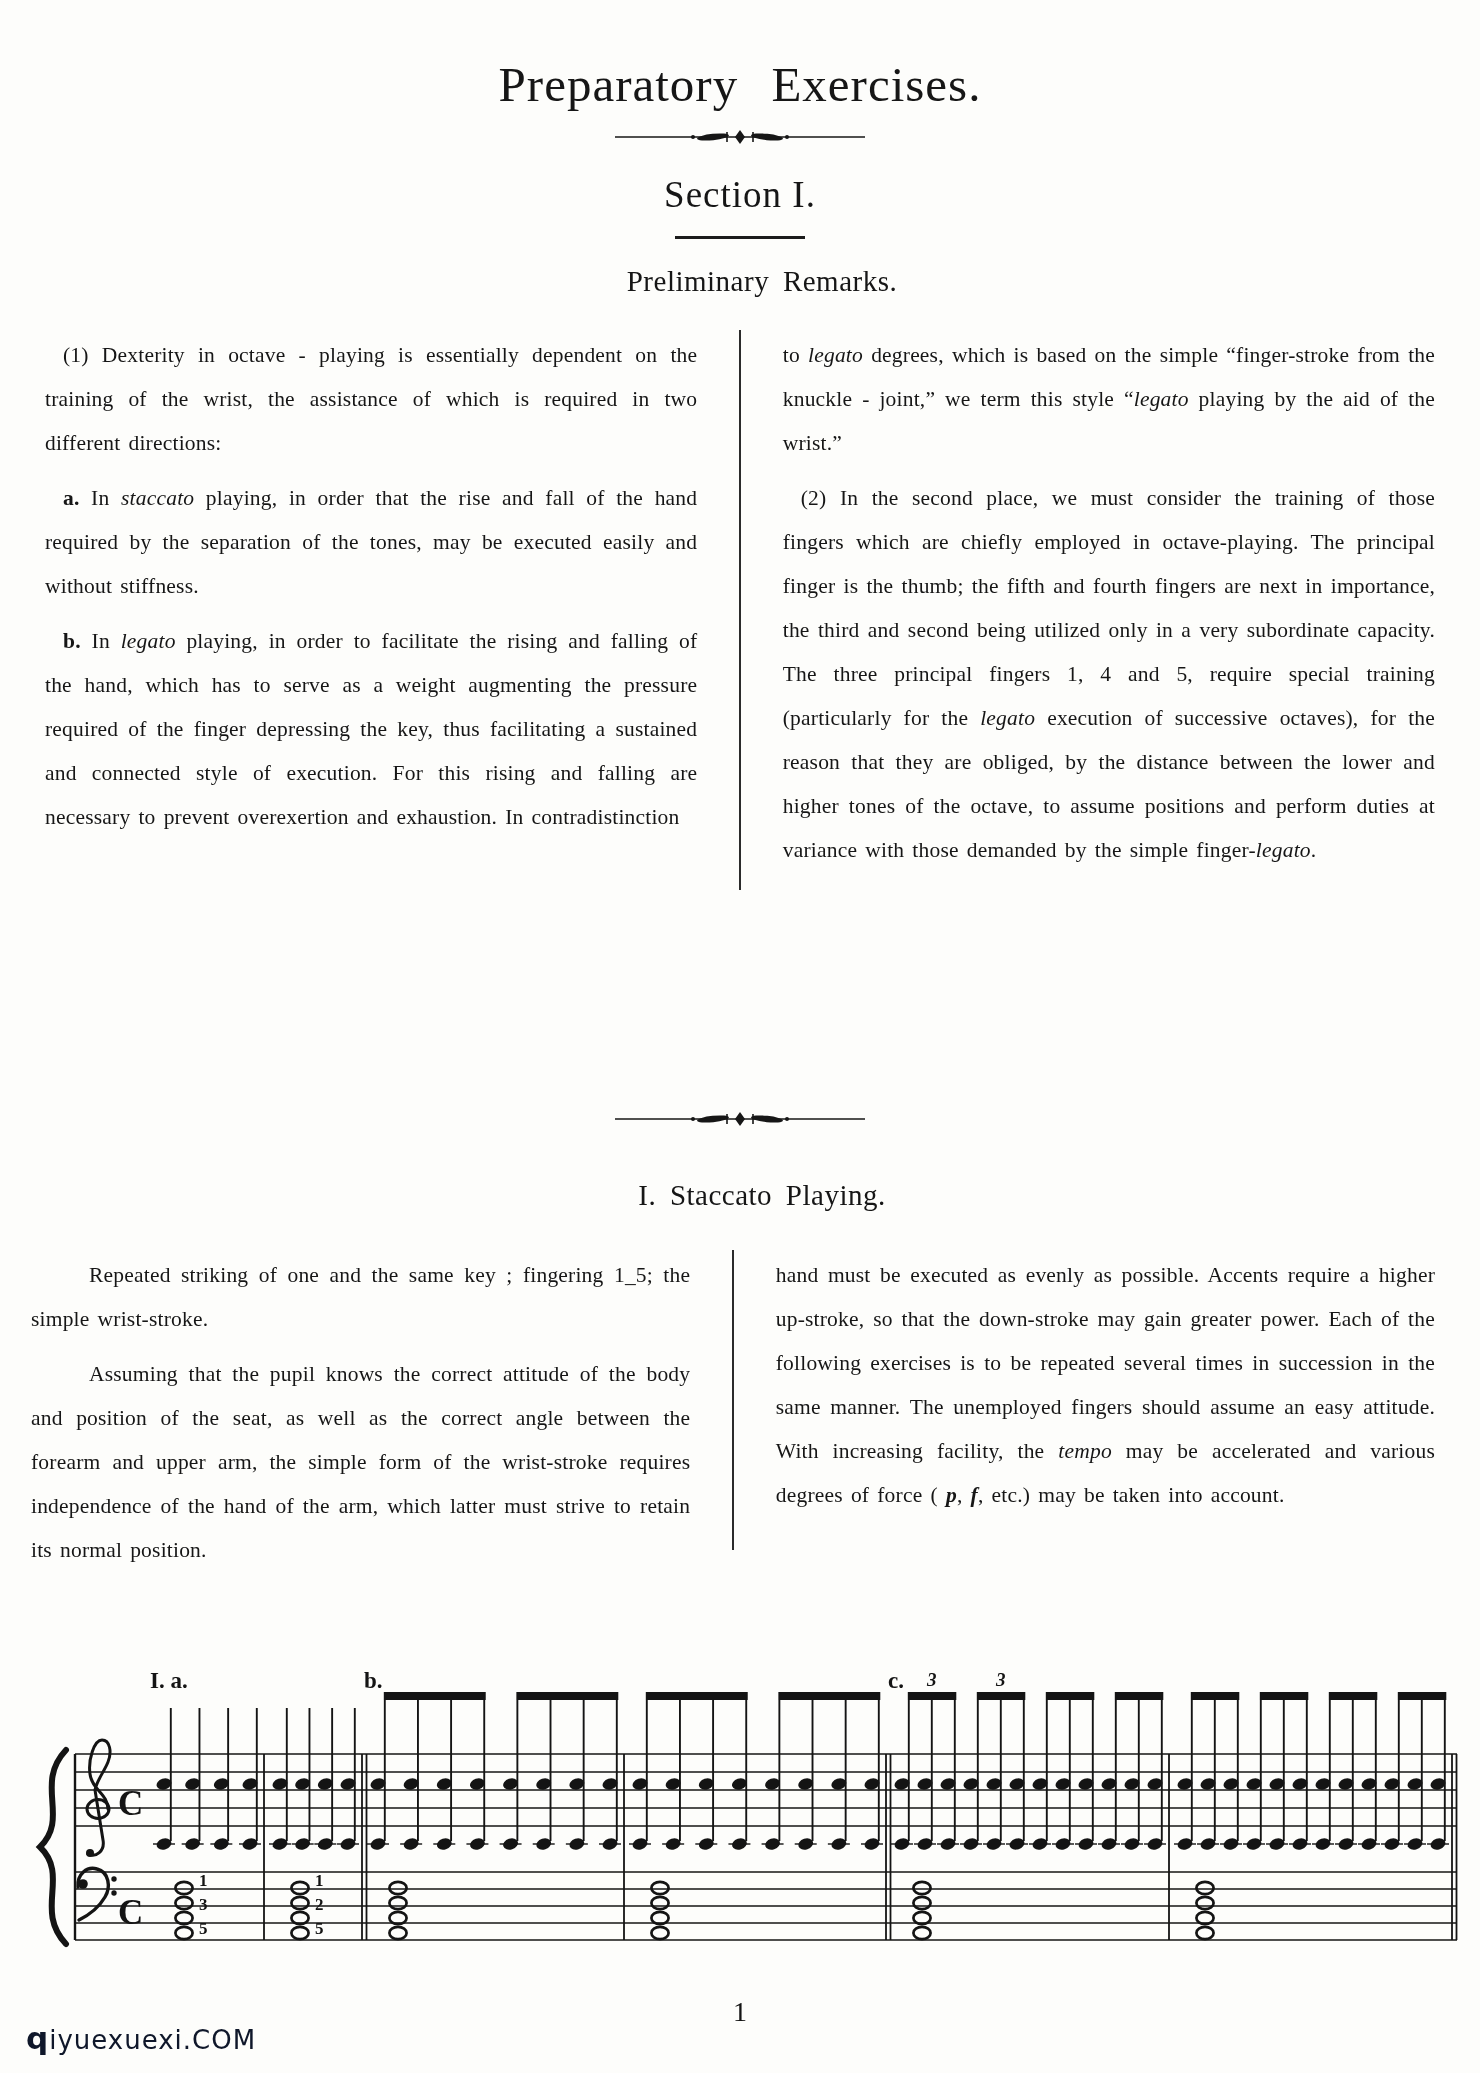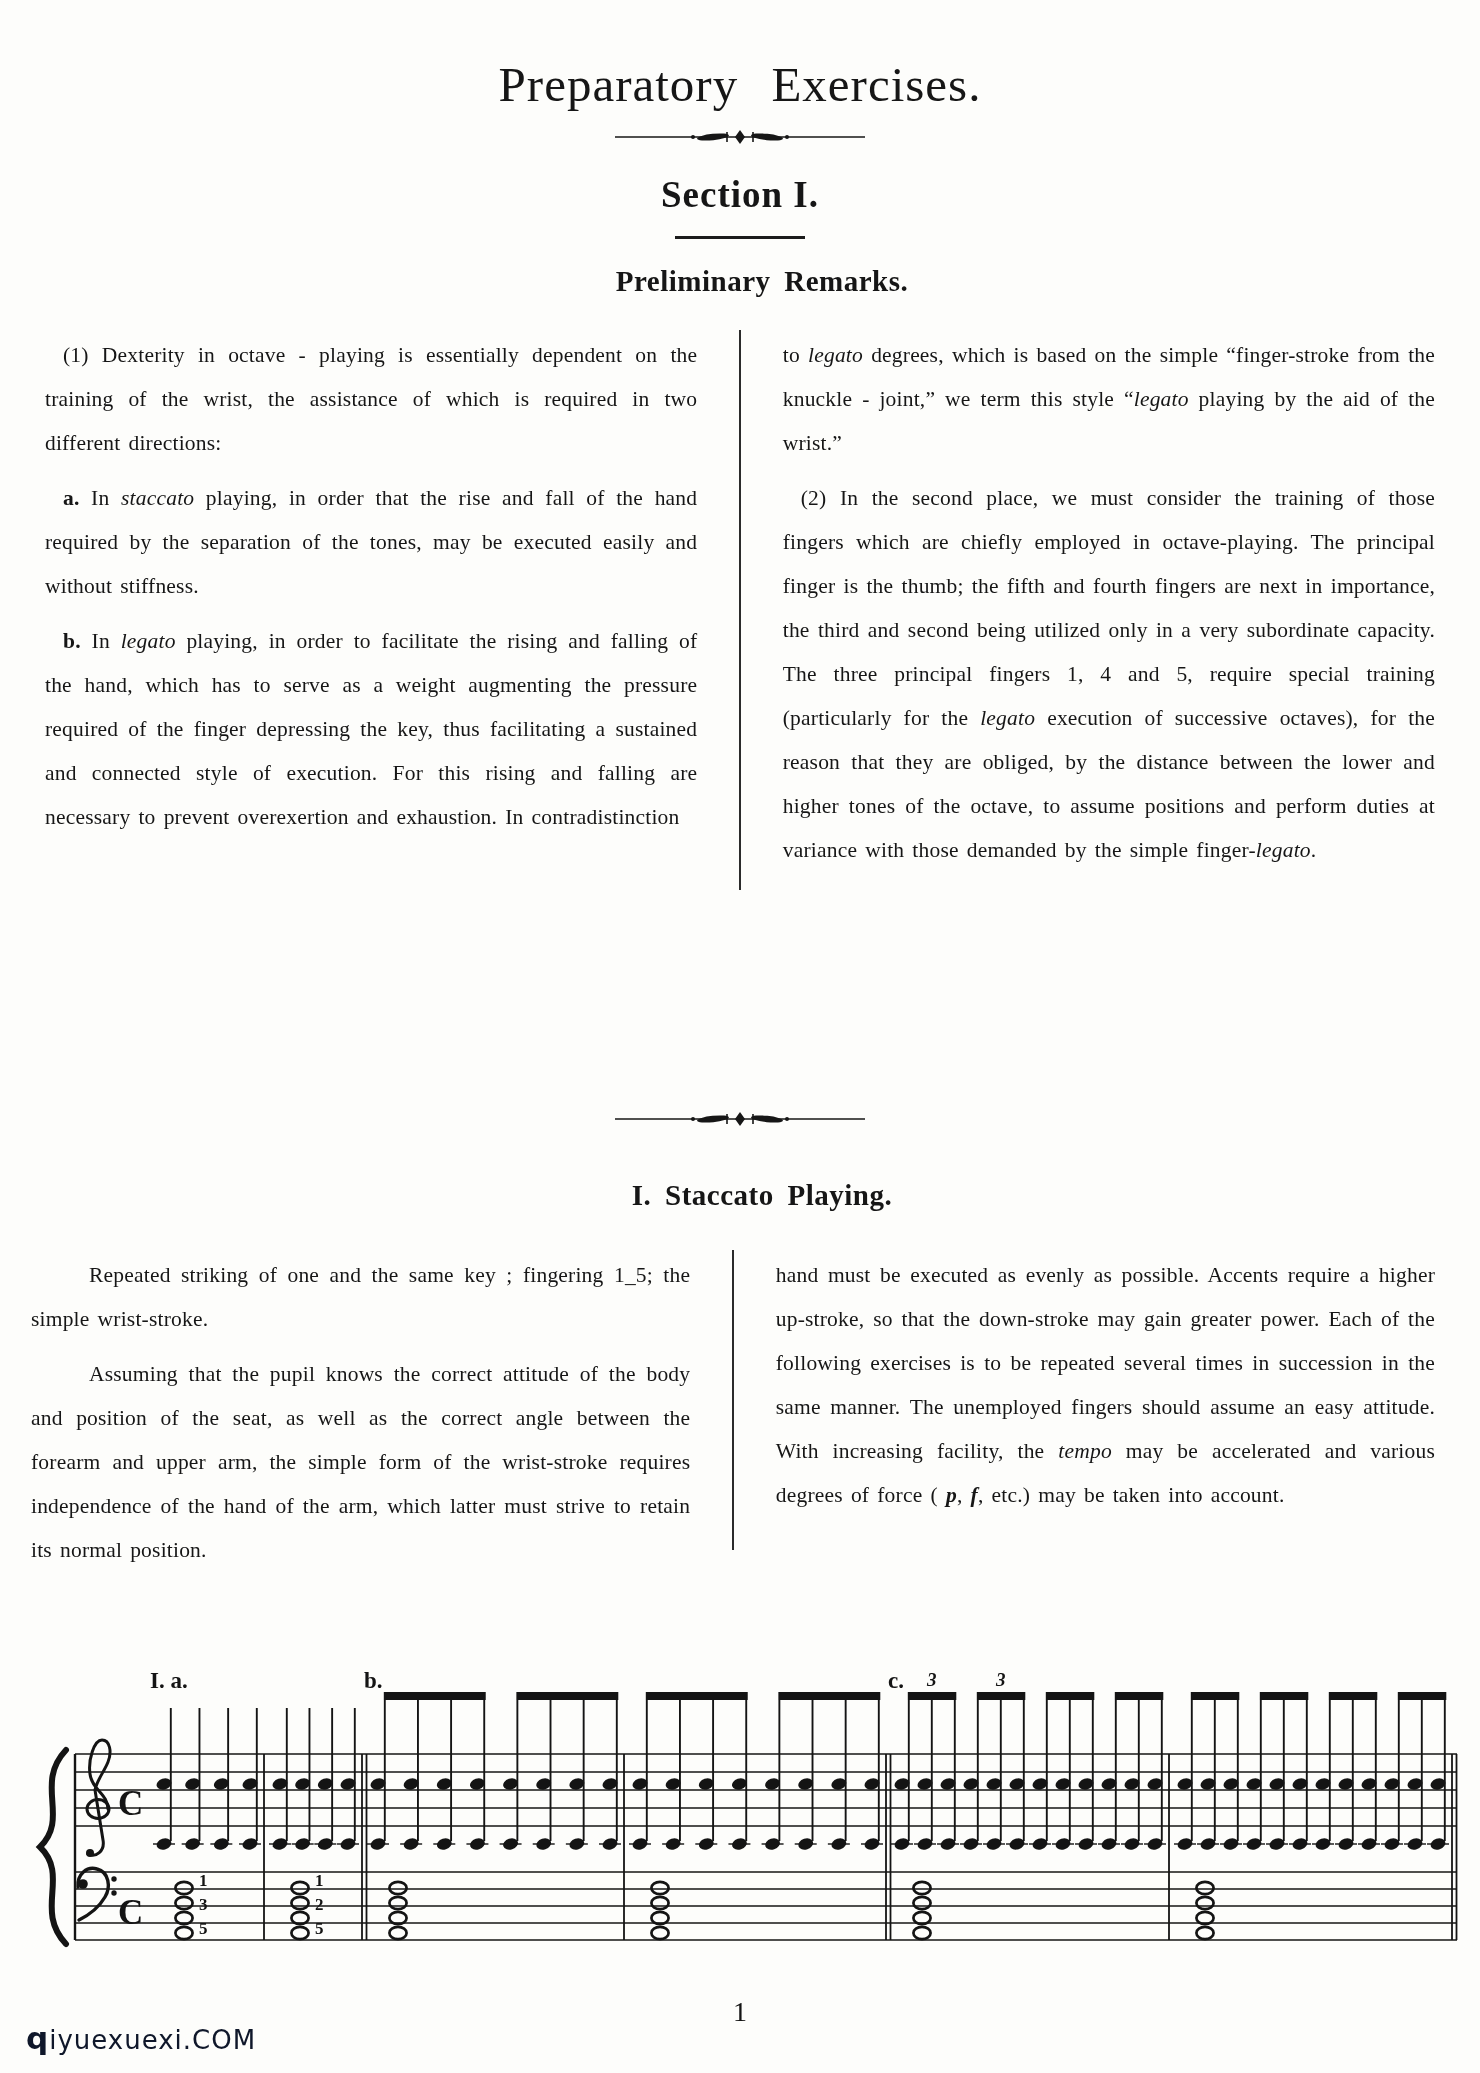--- a/index.html
+++ b/index.html
@@ -9,26 +9,26 @@
     font-family:"Liberation Serif", serif; overflow:hidden;
   }
   .page-title{
     margin:0; padding-top:56px; text-align:center;
     font-size:49px; font-weight:normal; letter-spacing:1px; word-spacing:20px;
   }
   .ornament{display:flex; justify-content:center; margin-top:16px;}
   .ornament2{margin-top:84px;}
   .section-heading{
     margin:28px 0 0; text-align:center;
-    font-size:37px; font-weight:bold; letter-spacing:1px;
+    font-size:37px; font-weight:normal; letter-spacing:1px;
   }
   .section-rule{width:130px; height:2.5px; background:#1c1c1c; margin:20px auto 0;}
   .sub-heading{
     margin:26px 0 0; text-align:center;
-    font-size:29px; font-weight:bold; letter-spacing:.5px; word-spacing:6px;padding-left:44px;
+    font-size:29px; font-weight:normal; letter-spacing:.5px; word-spacing:6px;padding-left:44px;
   }
   .staccato-heading{margin-top:52px;}
   .cols{
     display:grid; grid-template-columns:1fr 1.5px 1fr; column-gap:31px;
     padding:0 34px; margin-top:24px; height:705px; overflow:hidden;
   }
   .cols2{height:400px; margin-top:30px;padding-left:20px;}
   .col{min-width:0;}
   .col-divider{background:#2b2b2b; width:1.5px; height:560px; margin-top:8px;}
   .cols2 .col-divider{height:300px;}

